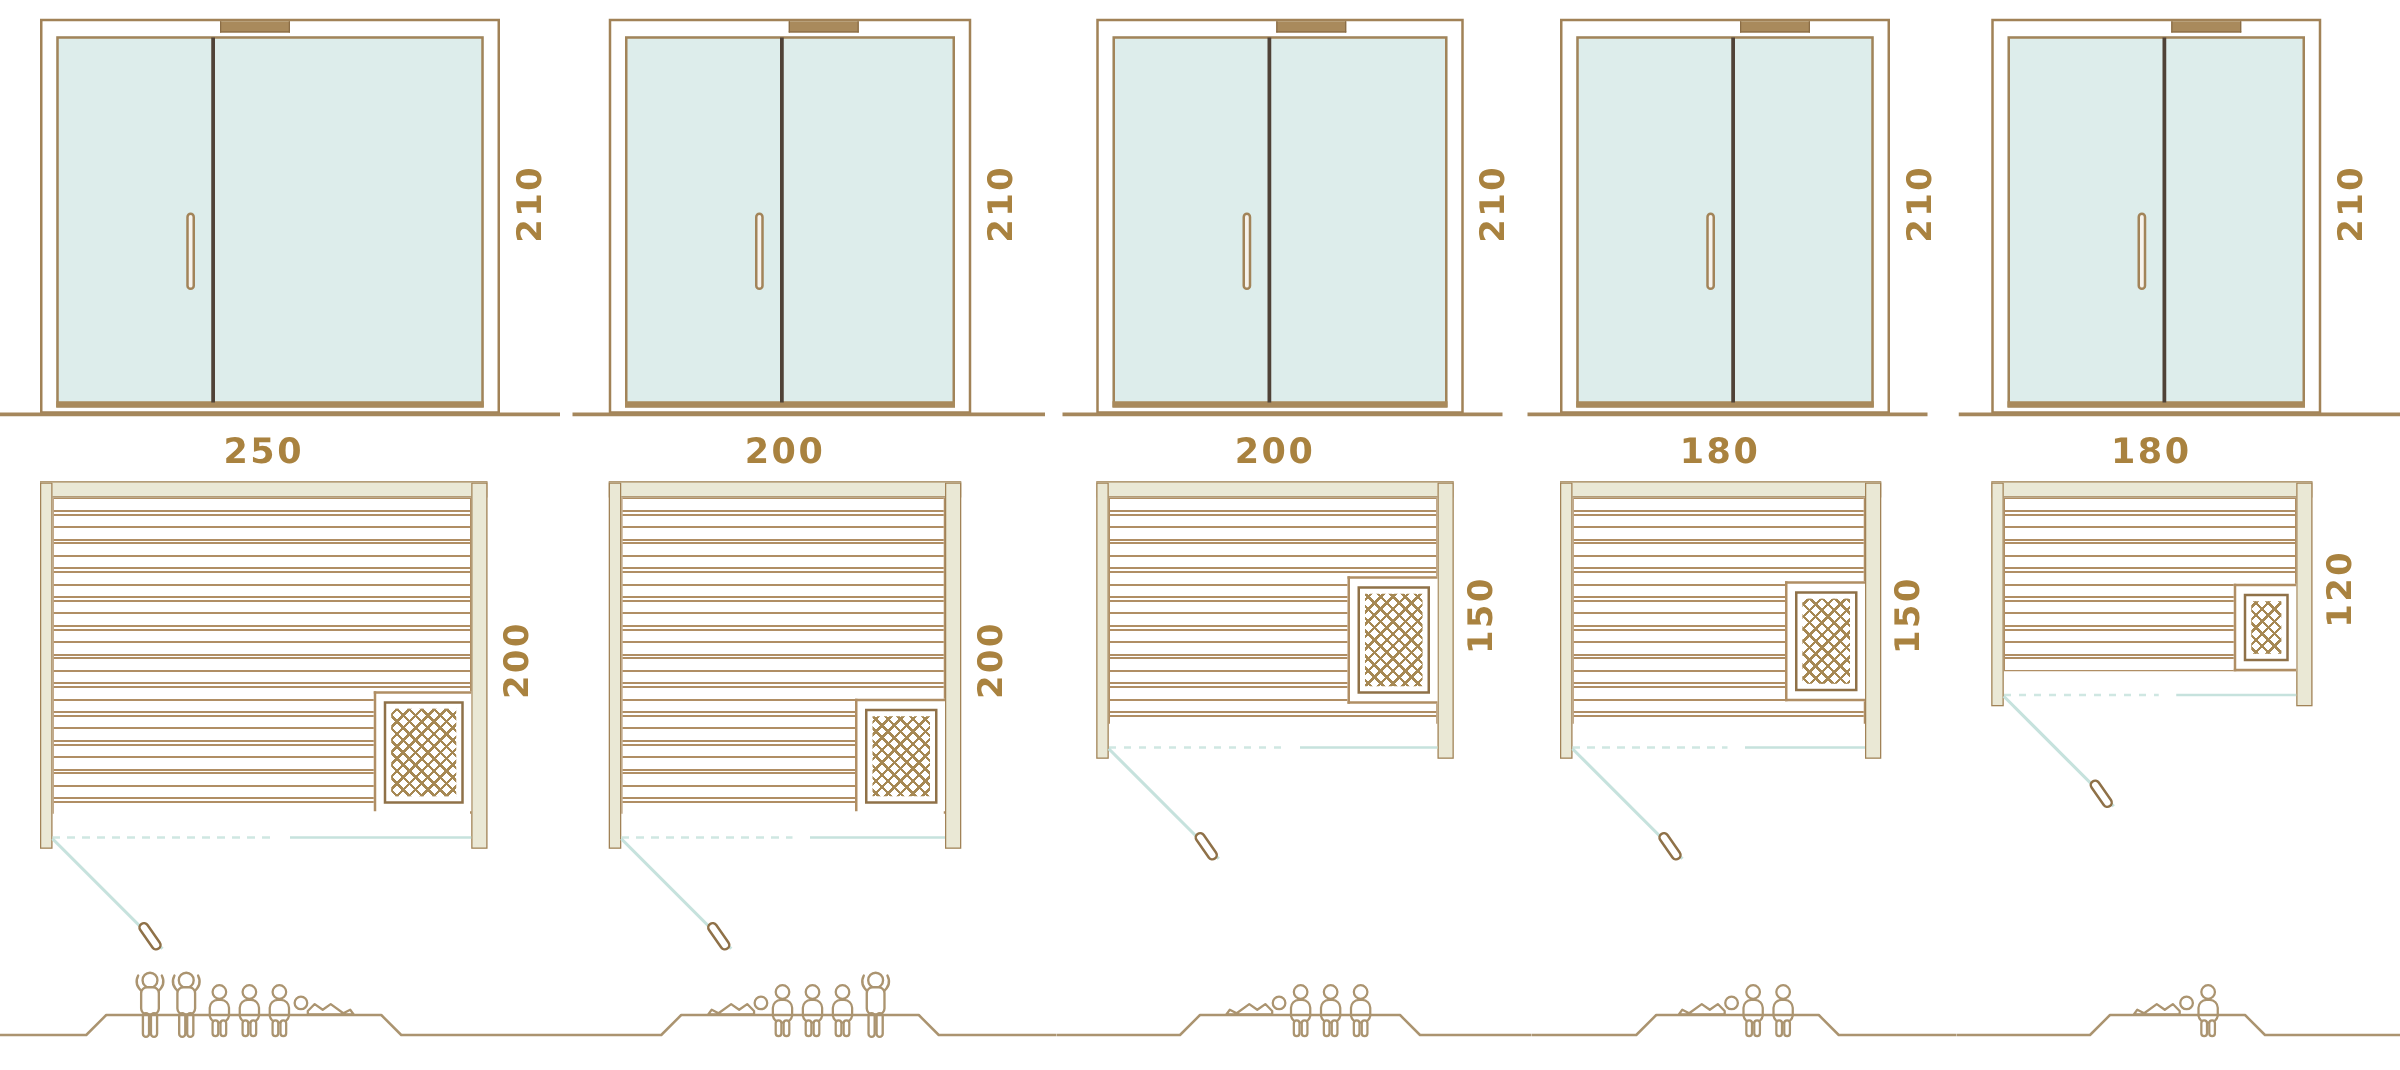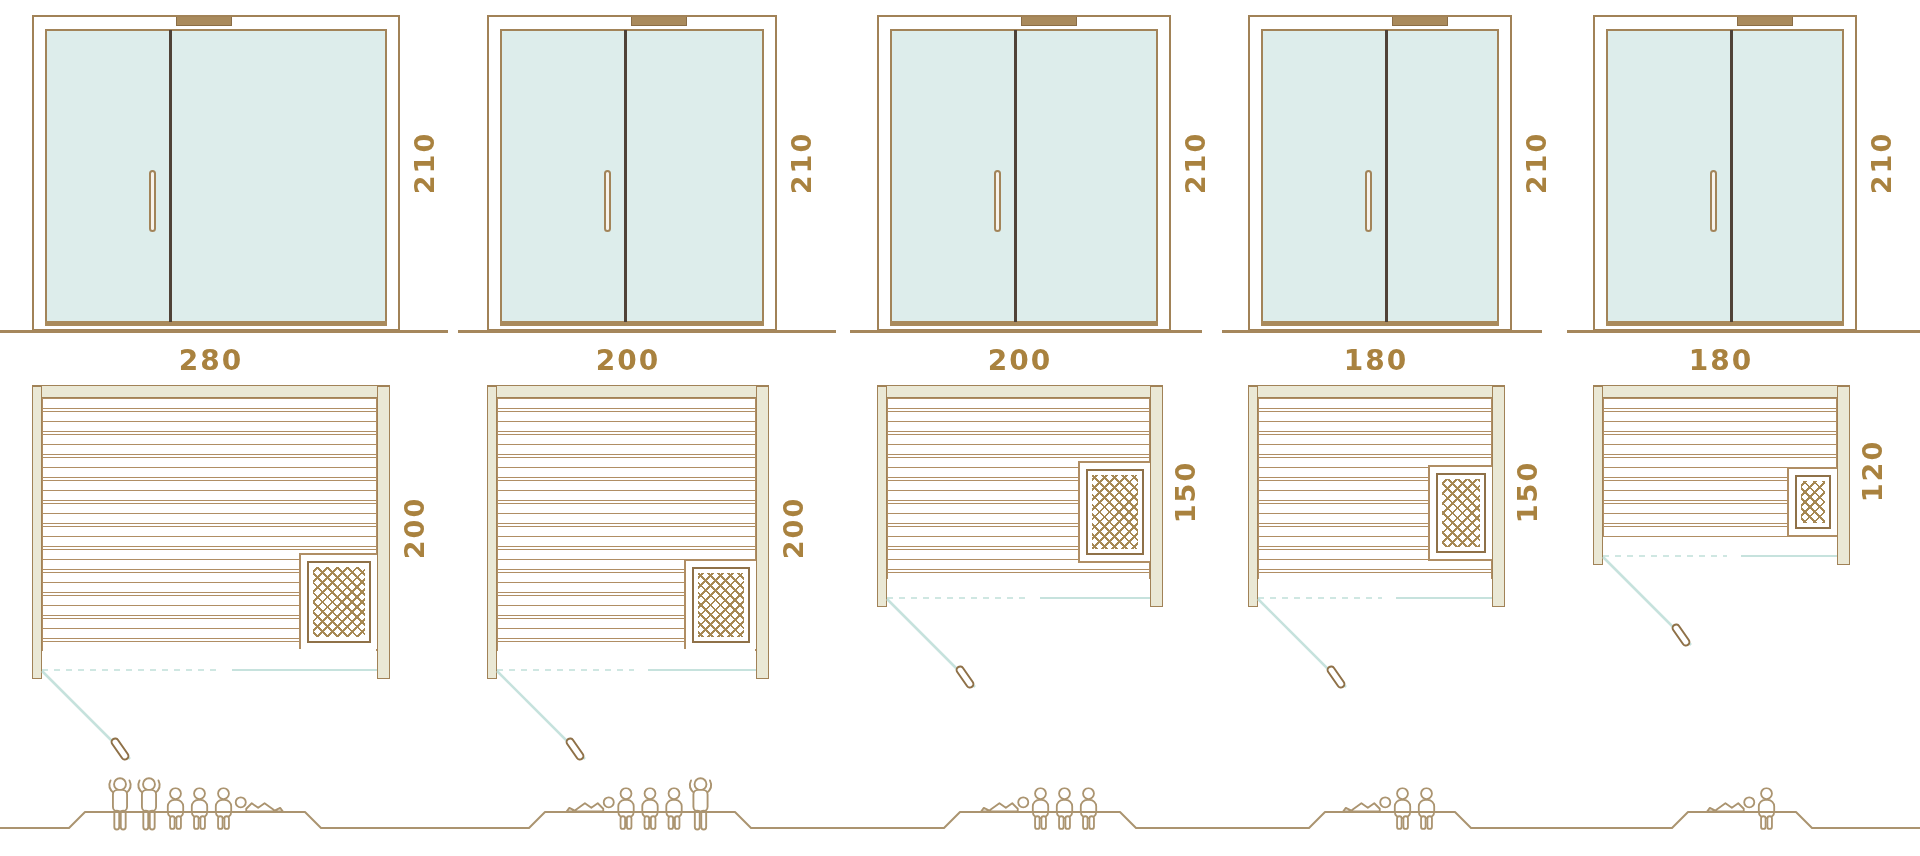--- a/index.html
+++ b/index.html
@@ -115,21 +115,21 @@
     <div class="door" style="left:32px;width:368px;">
       <div class="chimney" style="left:142px;"></div>
       <div class="glass">
         <div class="sill"></div>
       </div>
       <div class="split"></div>
       <div class="handle"></div>
     </div>
     <div class="floor" style="left:0;width:448px;"></div>
     <div class="vlabel" style="left:424px;top:163px;">210</div>
-    <div class="hlabel" style="left:211px;">280</div>
+    <div class="hlabel" style="left:211px;">250</div>
     <div class="vlabel" style="left:414px;top:528px;">200</div>
     <div class="plan" style="left:32px;width:358px;height:286px;">
       <div class="slats"></div>
       <div class="plan-top"></div>
       <div class="plan-left"></div>
       <div class="plan-right"></div>
       <div class="heater-zone corner" style="right:13px;bottom:22px;width:78px;height:96px;">
         <div class="heater-box">
           <div class="heater-grid"></div>
         </div>

